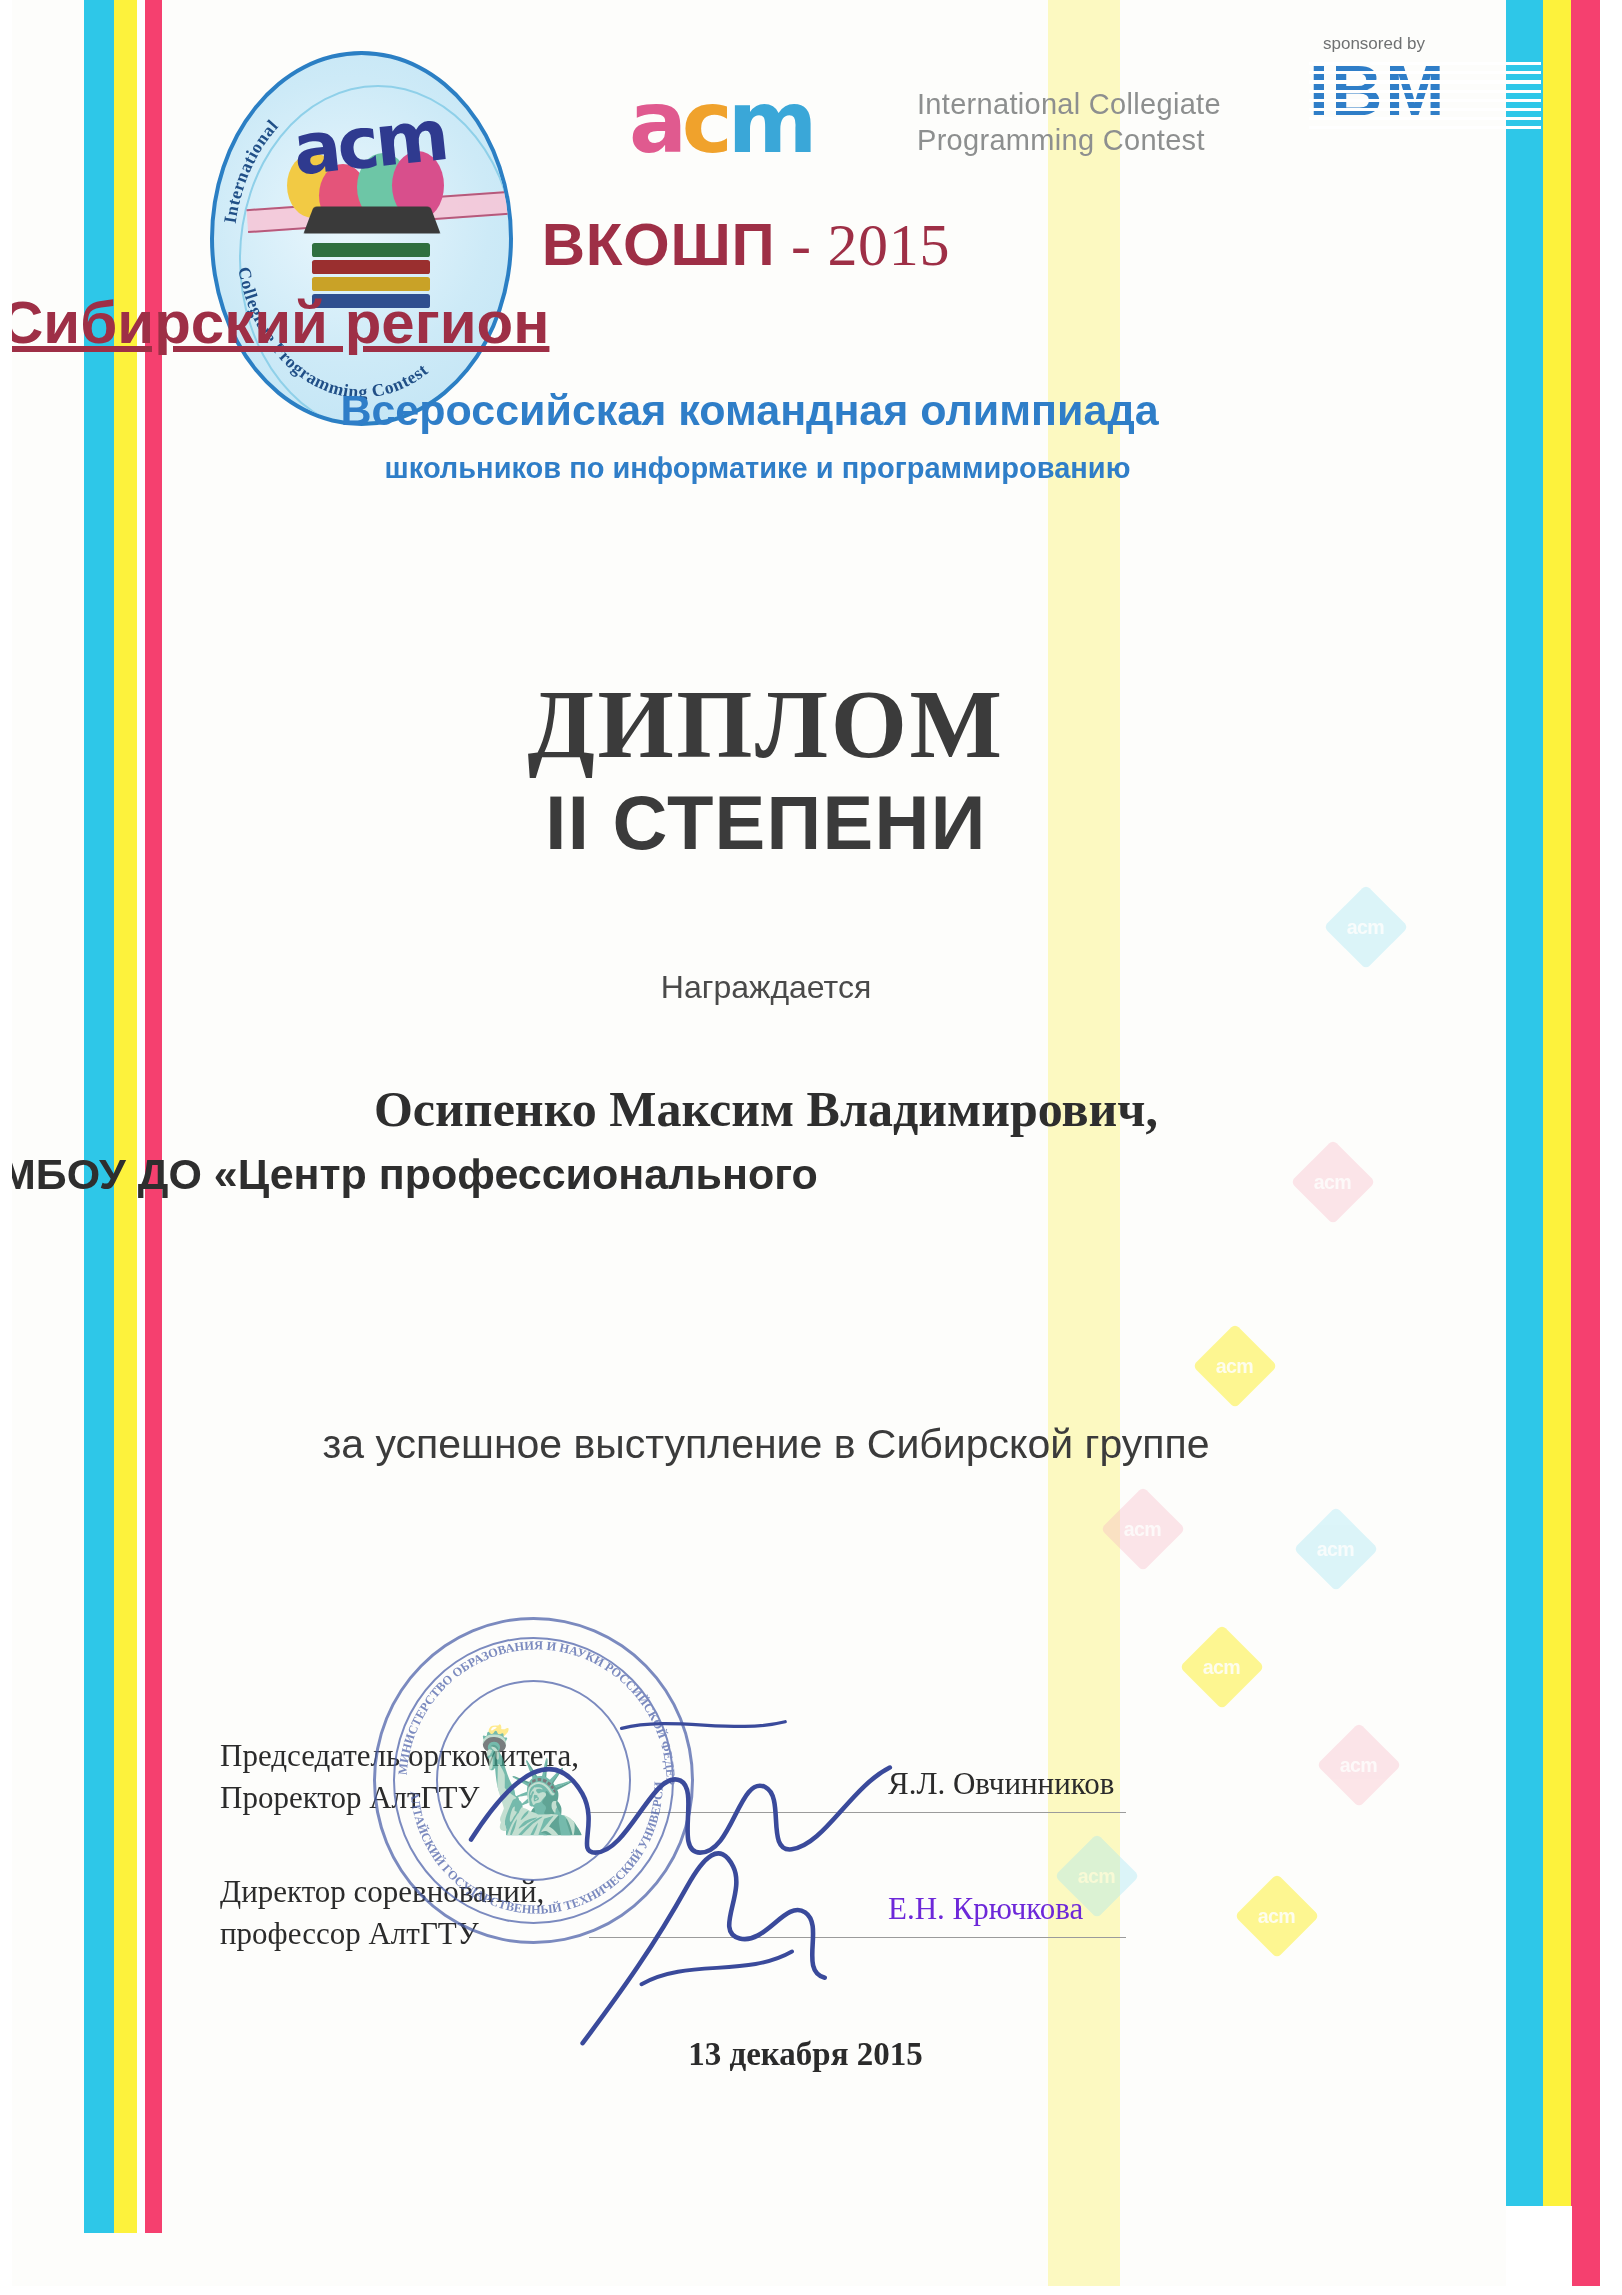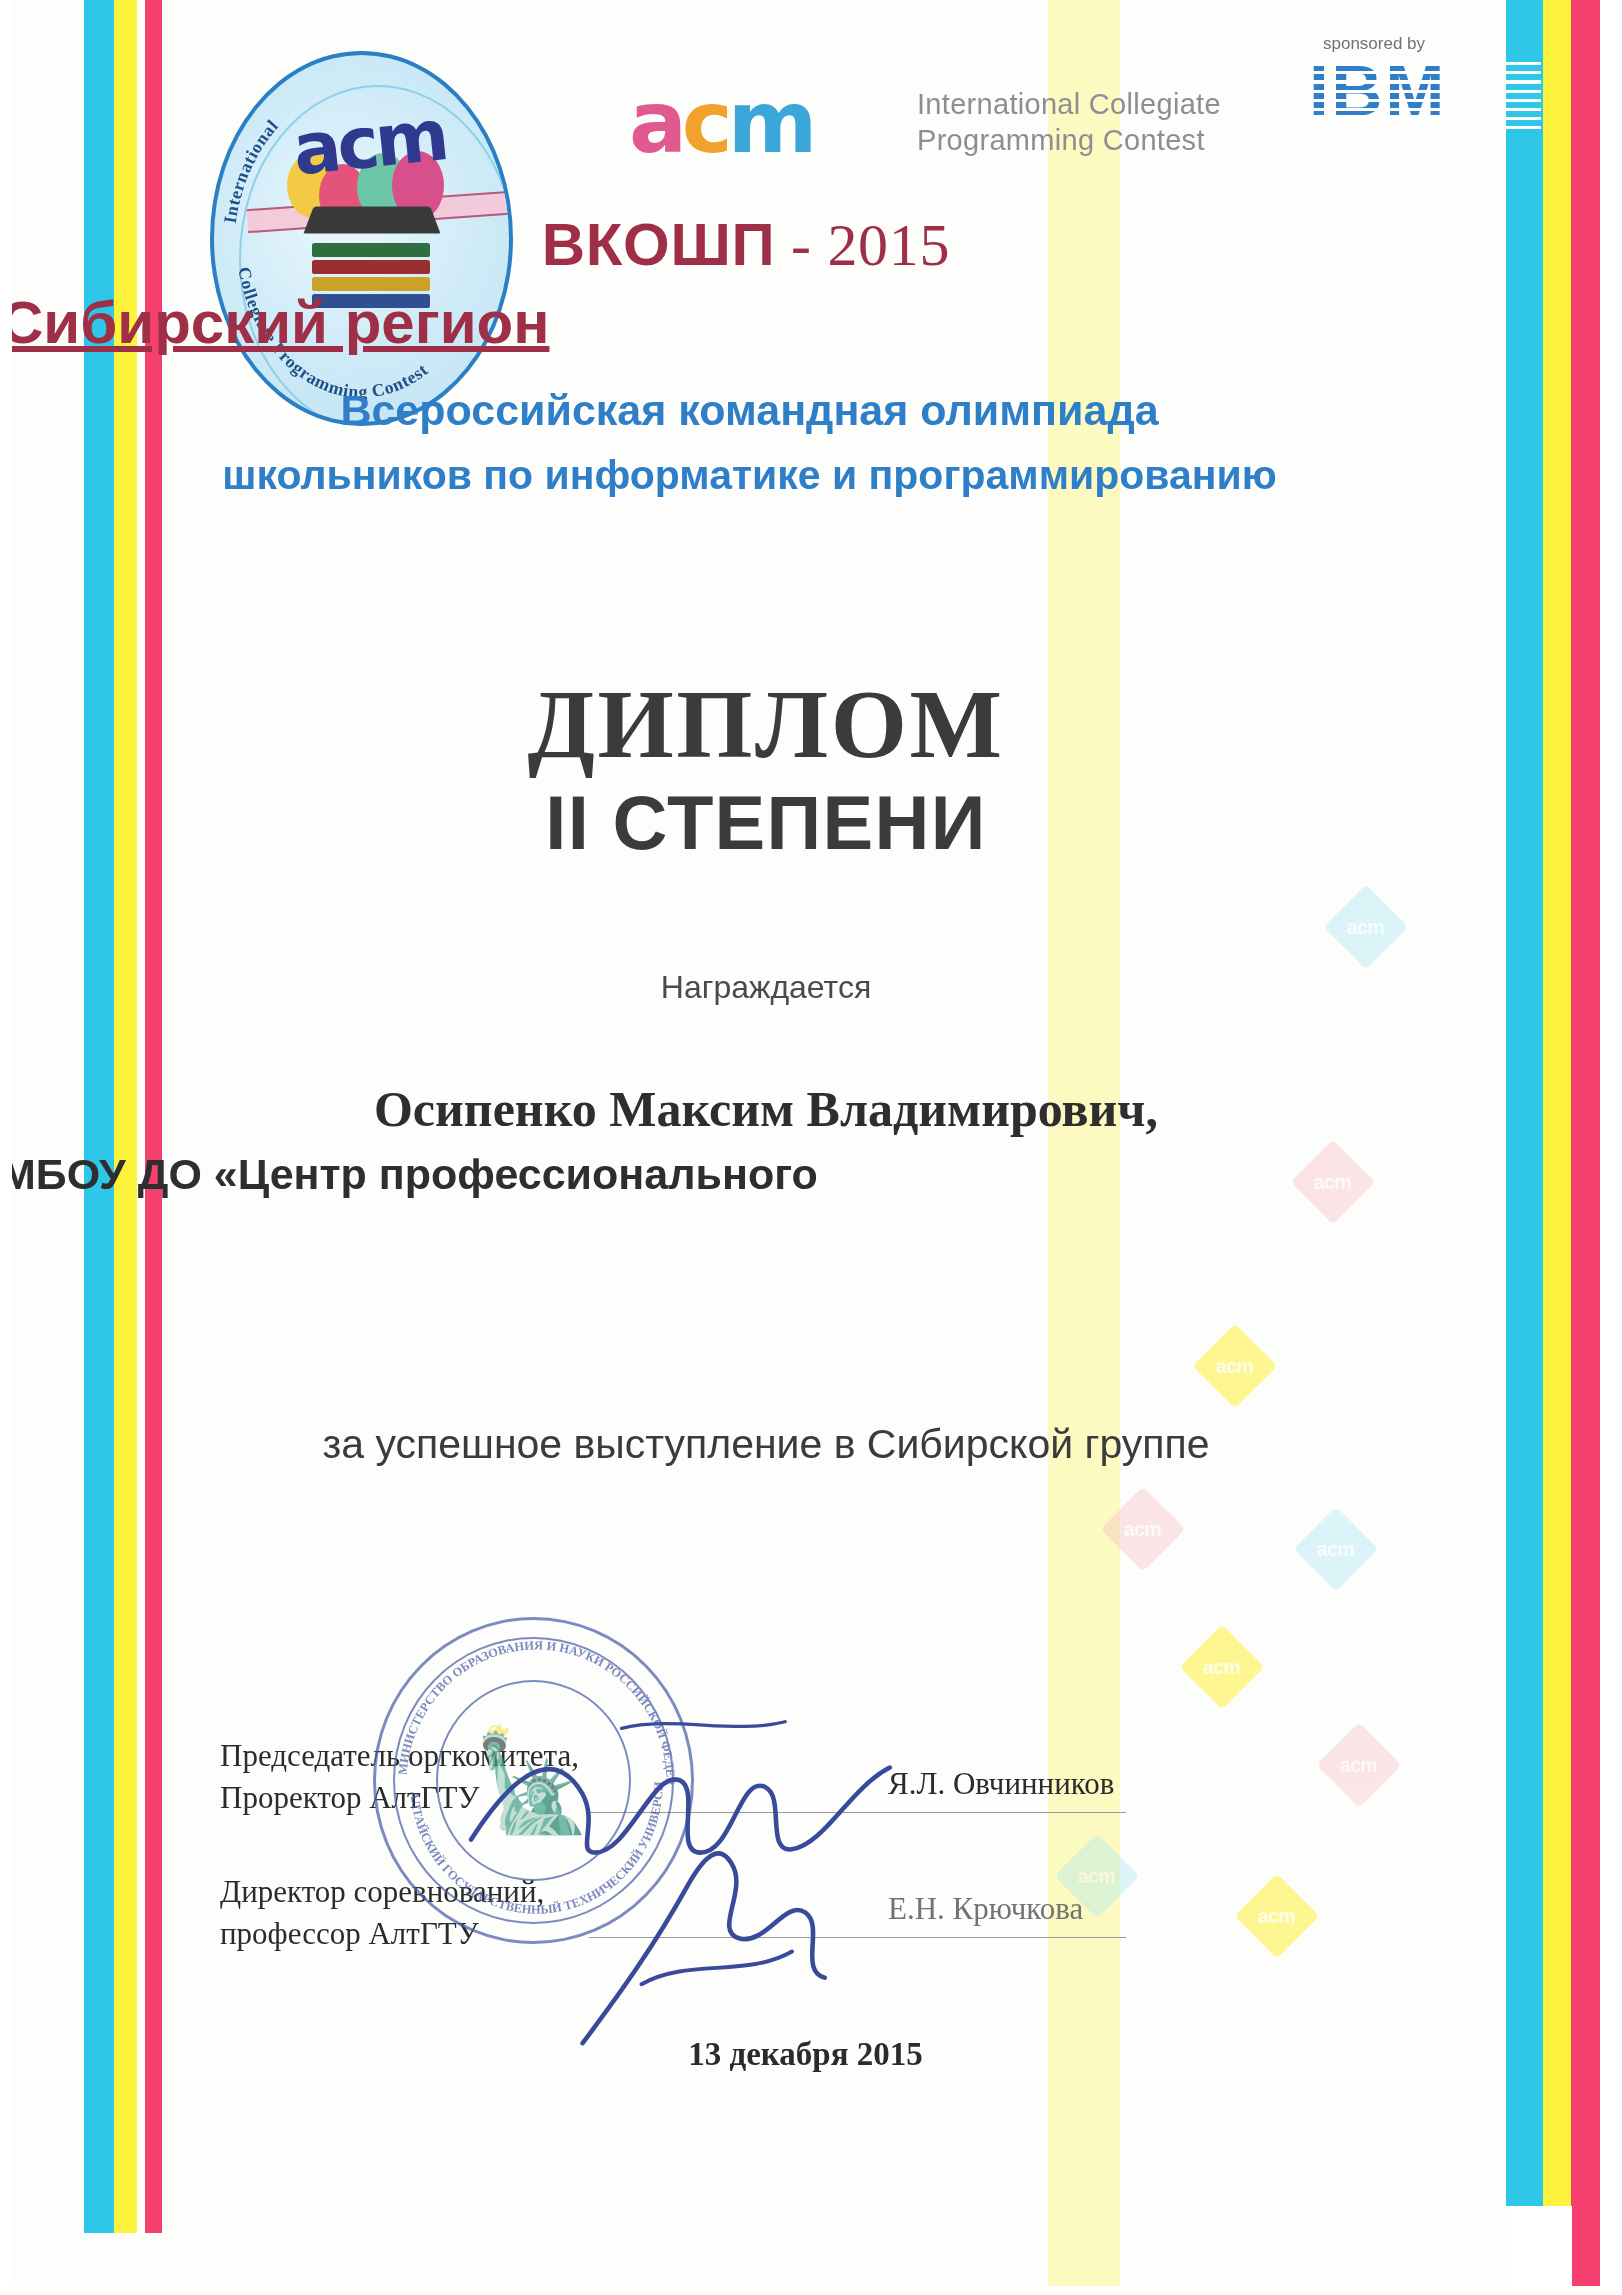--- a/index.html
+++ b/index.html
@@ -234,24 +234,24 @@
     position: absolute;
     left: 0; top: 386px;
     width: 1499px;
     text-align: center;
     font-size: 43px;
     font-weight: bold;
     color: #2f7ec8;
   }
   .title-sub2 {
     position: absolute;
-    left: 0; top: 452px;
+    left: 8px; top: 452px;
     width: 1499px;
     text-align: center;
-    font-size: 41px;
+    font-size: 29px;
     font-weight: bold;
     color: #2f7ec8;
   }
 
   
   .diplom-word {
     position: absolute;
     left: 0; top: 668px;
     width: 1532px;
     text-align: center;
@@ -332,21 +332,21 @@
     left: 888px; top: 1766px;
     font-family: "Liberation Serif", serif;
     font-size: 31px;
     color: #2b2b2b;
   }
   .sig-name-2 {
     position: absolute;
     left: 888px; top: 1891px;
     font-family: "Liberation Serif", serif;
     font-size: 31px;
-    color: #737373;
+    color: #6d28d9;
   }
   .sig-rule-1 {
     position: absolute;
     left: 589px; top: 1812px;
     width: 537px; height: 1.3px;
     background: #9b9b9b;
   }
   .sig-rule-2 {
     position: absolute;
     left: 589px; top: 1937px;

